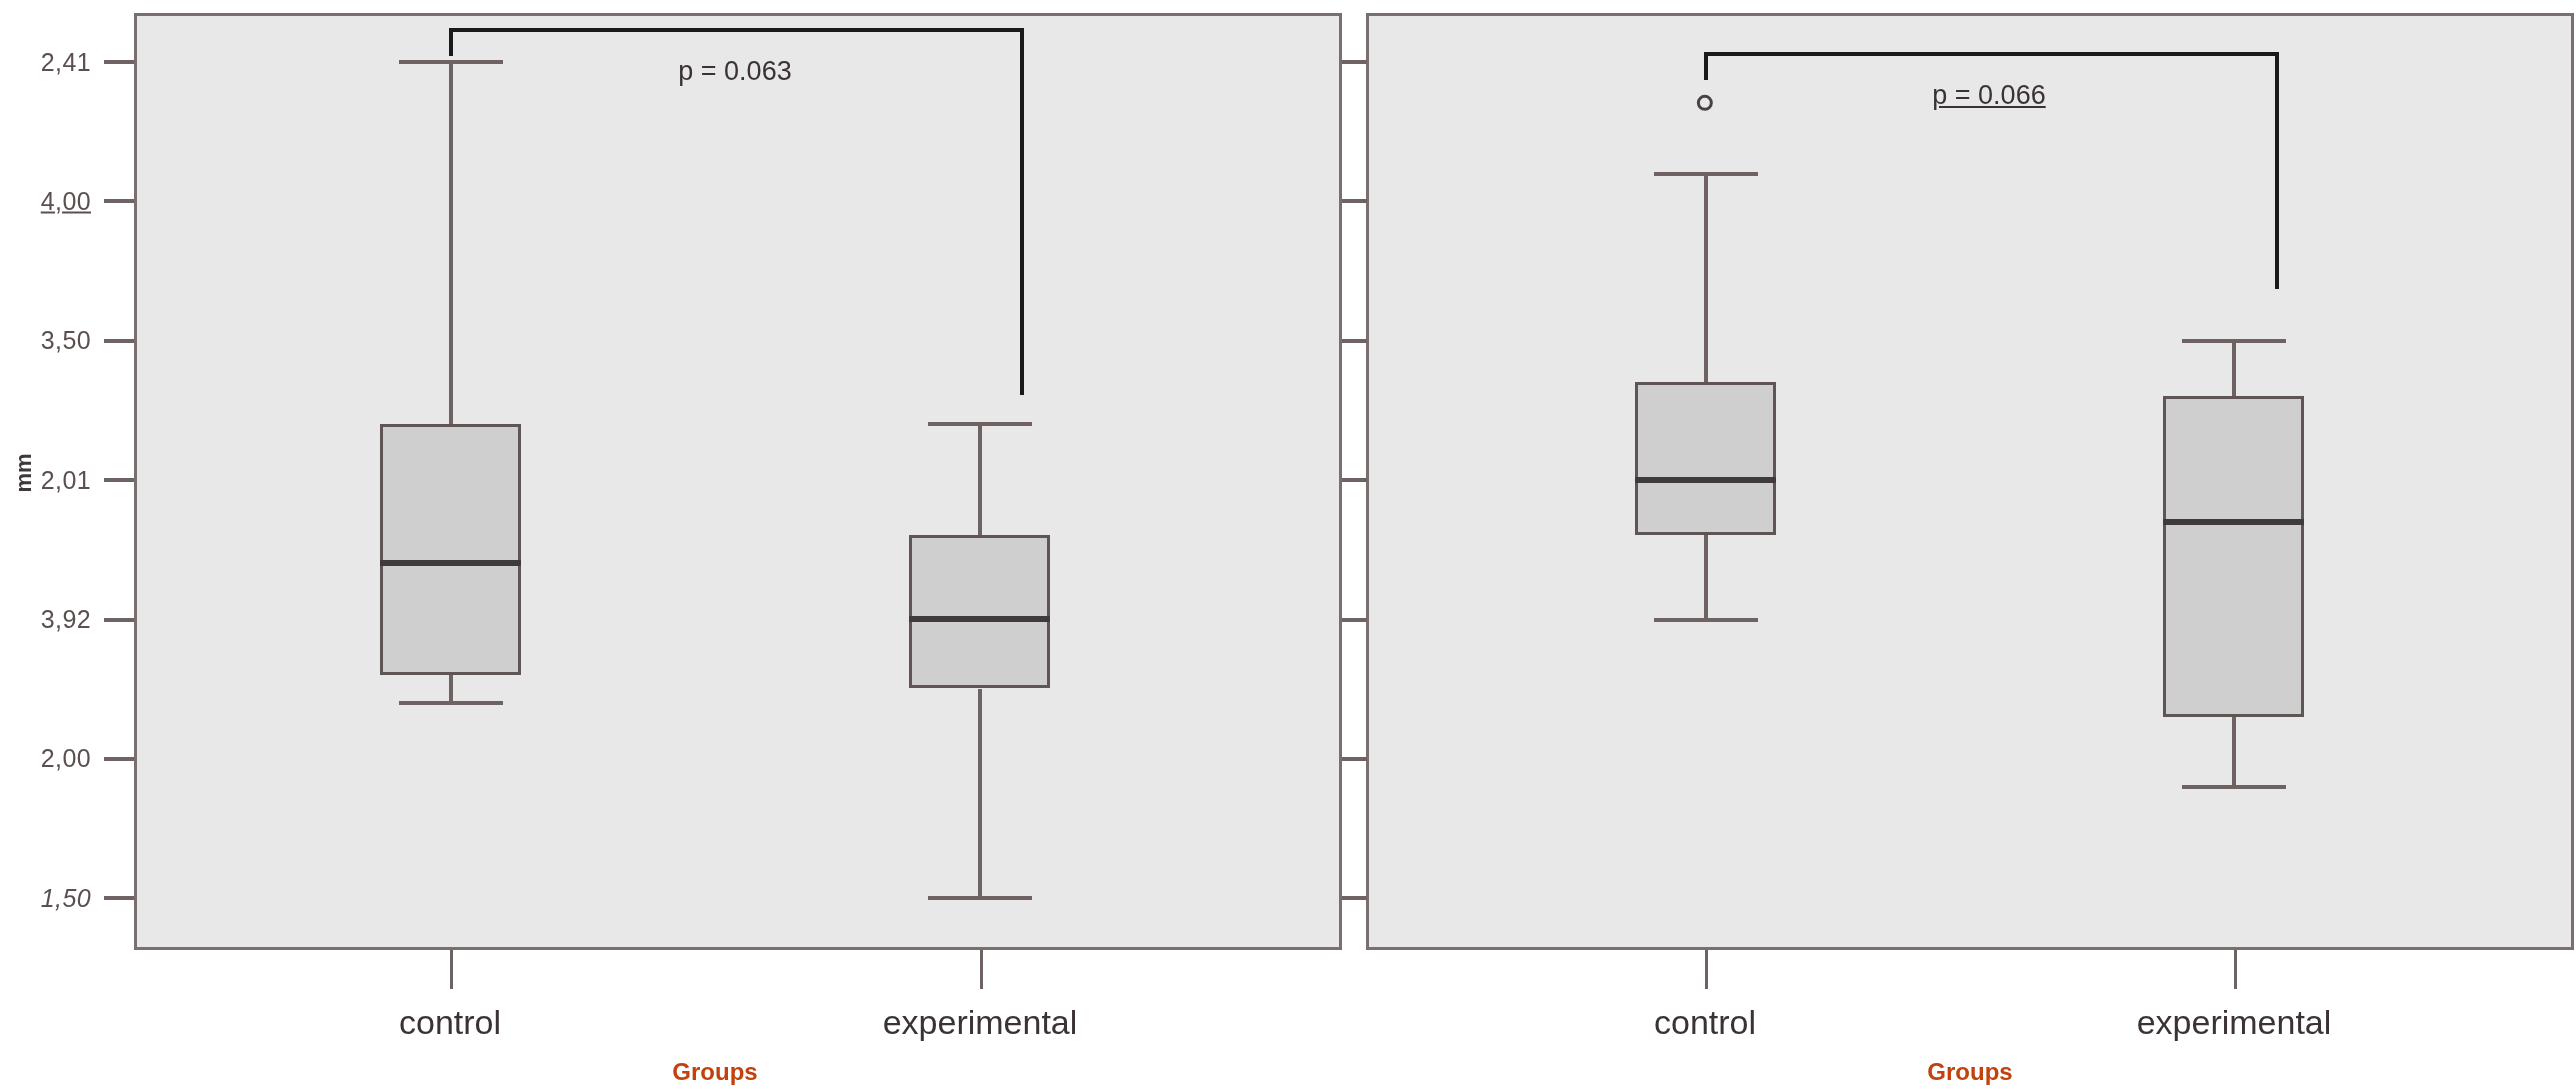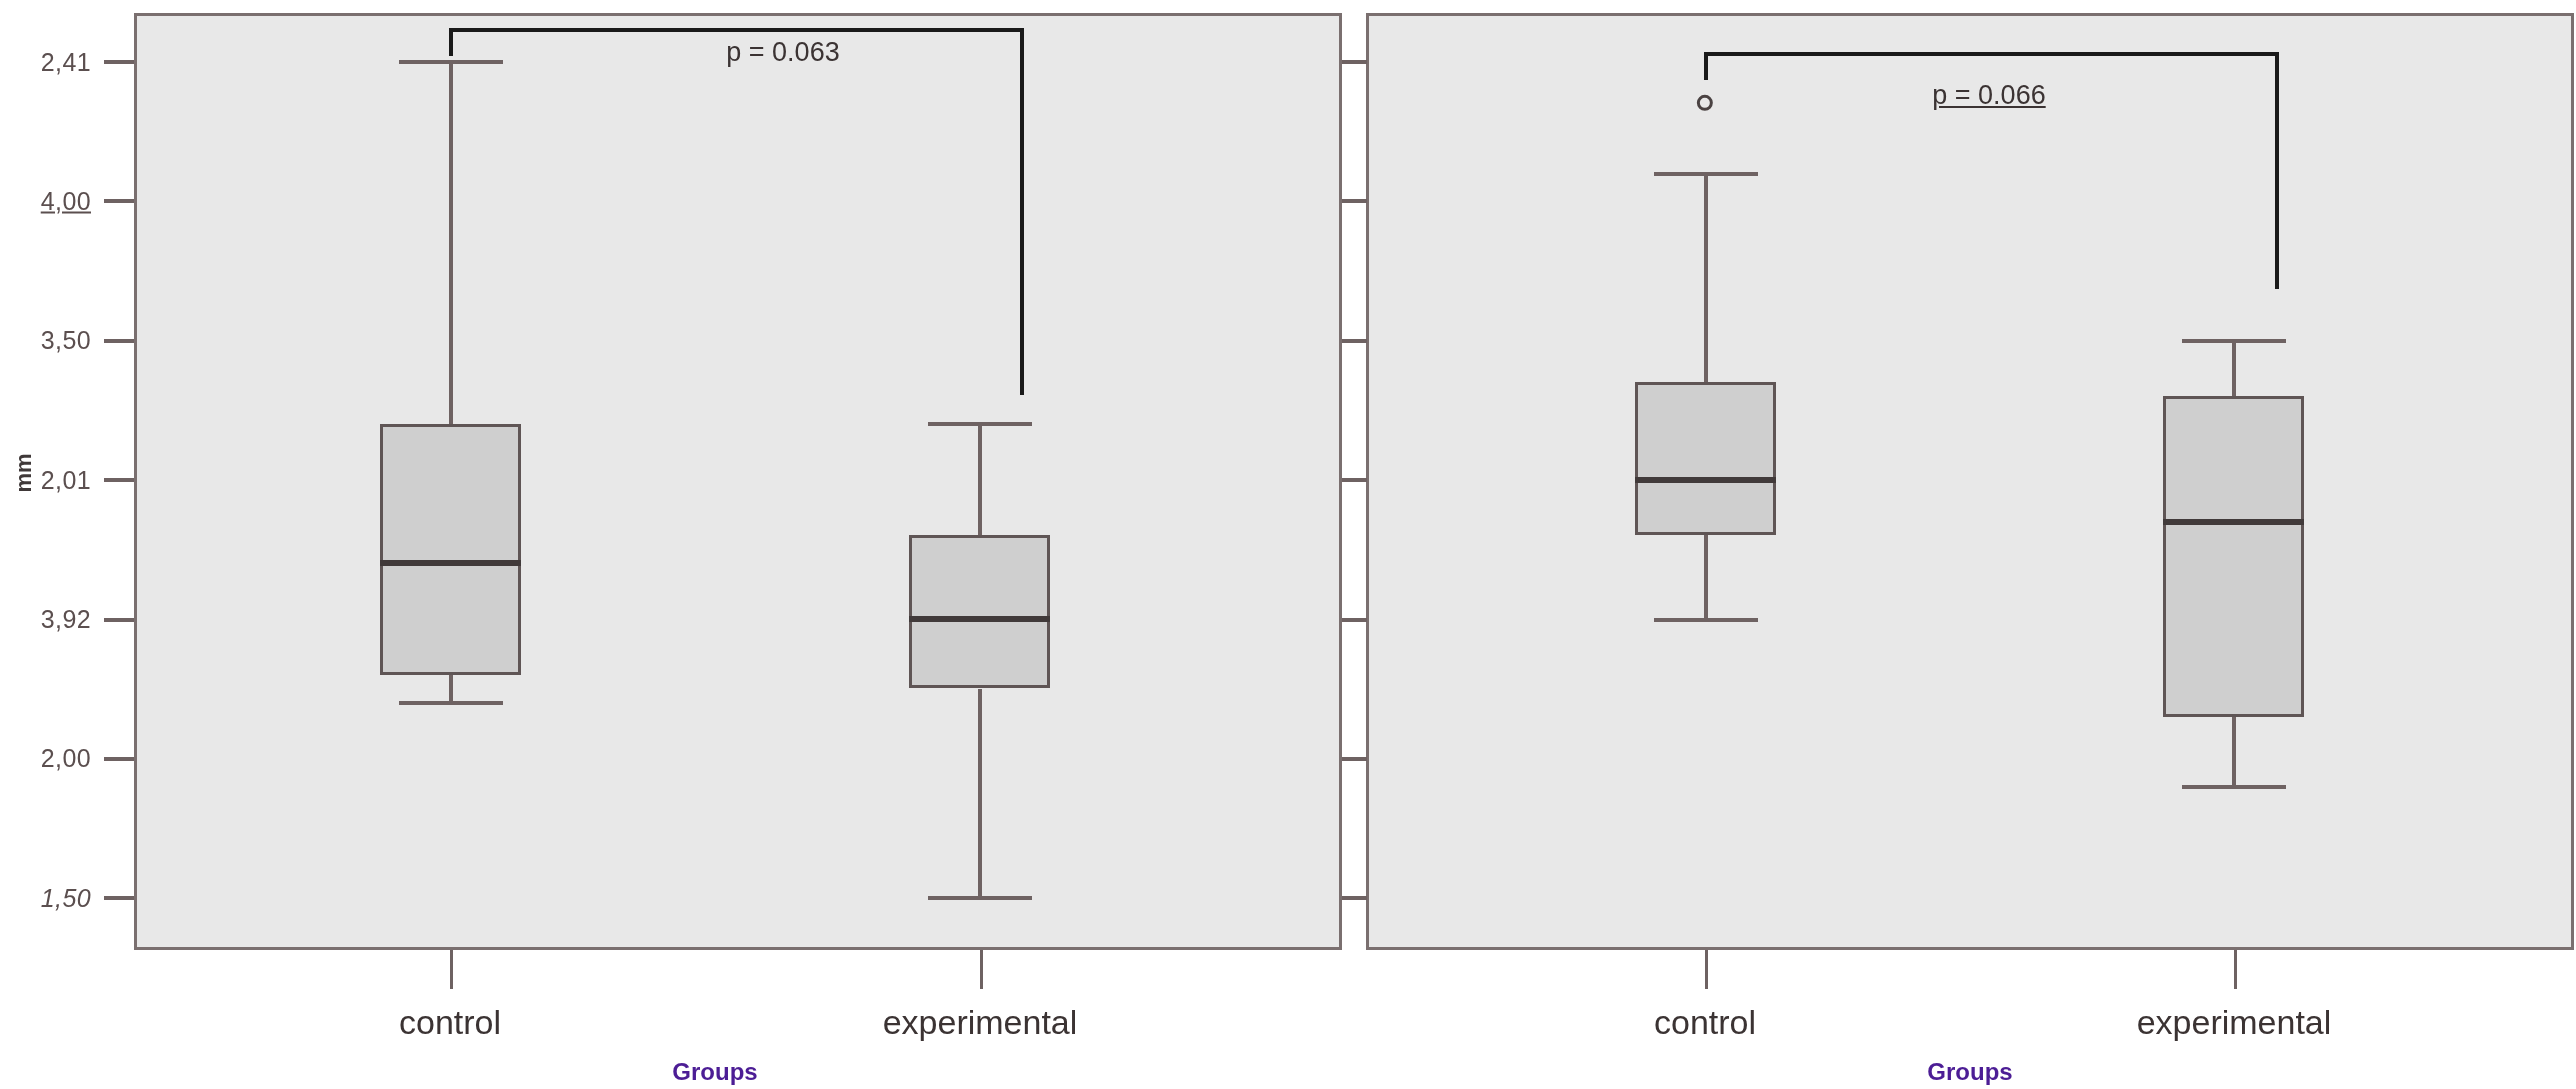--- a/index.html
+++ b/index.html
@@ -12,21 +12,21 @@
 
   .ytick-label{position:absolute;font-size:25px;color:#5b4f4f;text-align:right;white-space:nowrap;
                transform:translateY(-50%);letter-spacing:0.4px;}
   .ytick-mark{position:absolute;height:3.7px;background:#6e6262;}
   .axis-title-y{position:absolute;font-size:22px;color:#3f3838;font-weight:600;
                 transform:rotate(-90deg);transform-origin:center center;white-space:nowrap;}
 
   .xtick-mark{position:absolute;width:3px;background:#6e6262;}
   .xcat-label{position:absolute;font-size:34px;color:#3b3333;white-space:nowrap;
               transform:translateX(-50%);}
-  .axis-title-x{position:absolute;font-size:24px;color:#4c1d95;white-space:nowrap;
+  .axis-title-x{position:absolute;font-size:24px;color:#c2410c;white-space:nowrap;
                 transform:translateX(-50%);font-weight:600;}
 
   
   .bp-box{position:absolute;background:#cfcfcf;border:3.7px solid #5f5555;box-sizing:border-box;}
   .bp-median{position:absolute;height:6px;background:#413a3a;}
   .bp-wline{position:absolute;width:3.7px;background:#6e6262;}
   .bp-cap{position:absolute;height:3.7px;background:#6e6262;}
   .bp-outlier{position:absolute;width:16.3px;height:16.3px;border:3px solid #4a4242;border-radius:50%;
               background:transparent;box-sizing:border-box;transform:translate(-50%,-50%);}
 
@@ -83,21 +83,21 @@
     <div class="xtick-mark" style="left:980px;top:950px;height:39px;"></div>
 
     <div class="xcat-label" style="left:450px;top:1003px;">control</div>
     <div class="xcat-label" style="left:980px;top:1003px;">experimental</div>
 
     <div class="axis-title-x" style="left:715px;top:1058px;">Groups</div>
 
     <div class="sig-v" style="left:449px;top:28px;height:28px;"></div>
     <div class="sig-h" style="left:449px;top:28px;width:575px;"></div>
     <div class="sig-v" style="left:1020px;top:28px;height:367px;"></div>
-    <div class="sig-label" style="left:735px;top:37px;margin-left:48px;">p = 0.063</div>
+    <div class="sig-label" style="left:735px;top:56px;">p = 0.063</div>
   </div>
 
   <div class="panel">
 
     <div class="plotbox" id="right-plotbox" style="left:1366px;top:13.4px;width:1208px;height:937px;"></div>
 
     <div id="ytick-marks-right">
         <div class="ytick-mark" style="left: 1342px; width: 25px; top: 60px;"></div>
         <div class="ytick-mark" style="left: 1342px; width: 25px; top: 199px;"></div>
         <div class="ytick-mark" style="left: 1342px; width: 25px; top: 339px;"></div>

